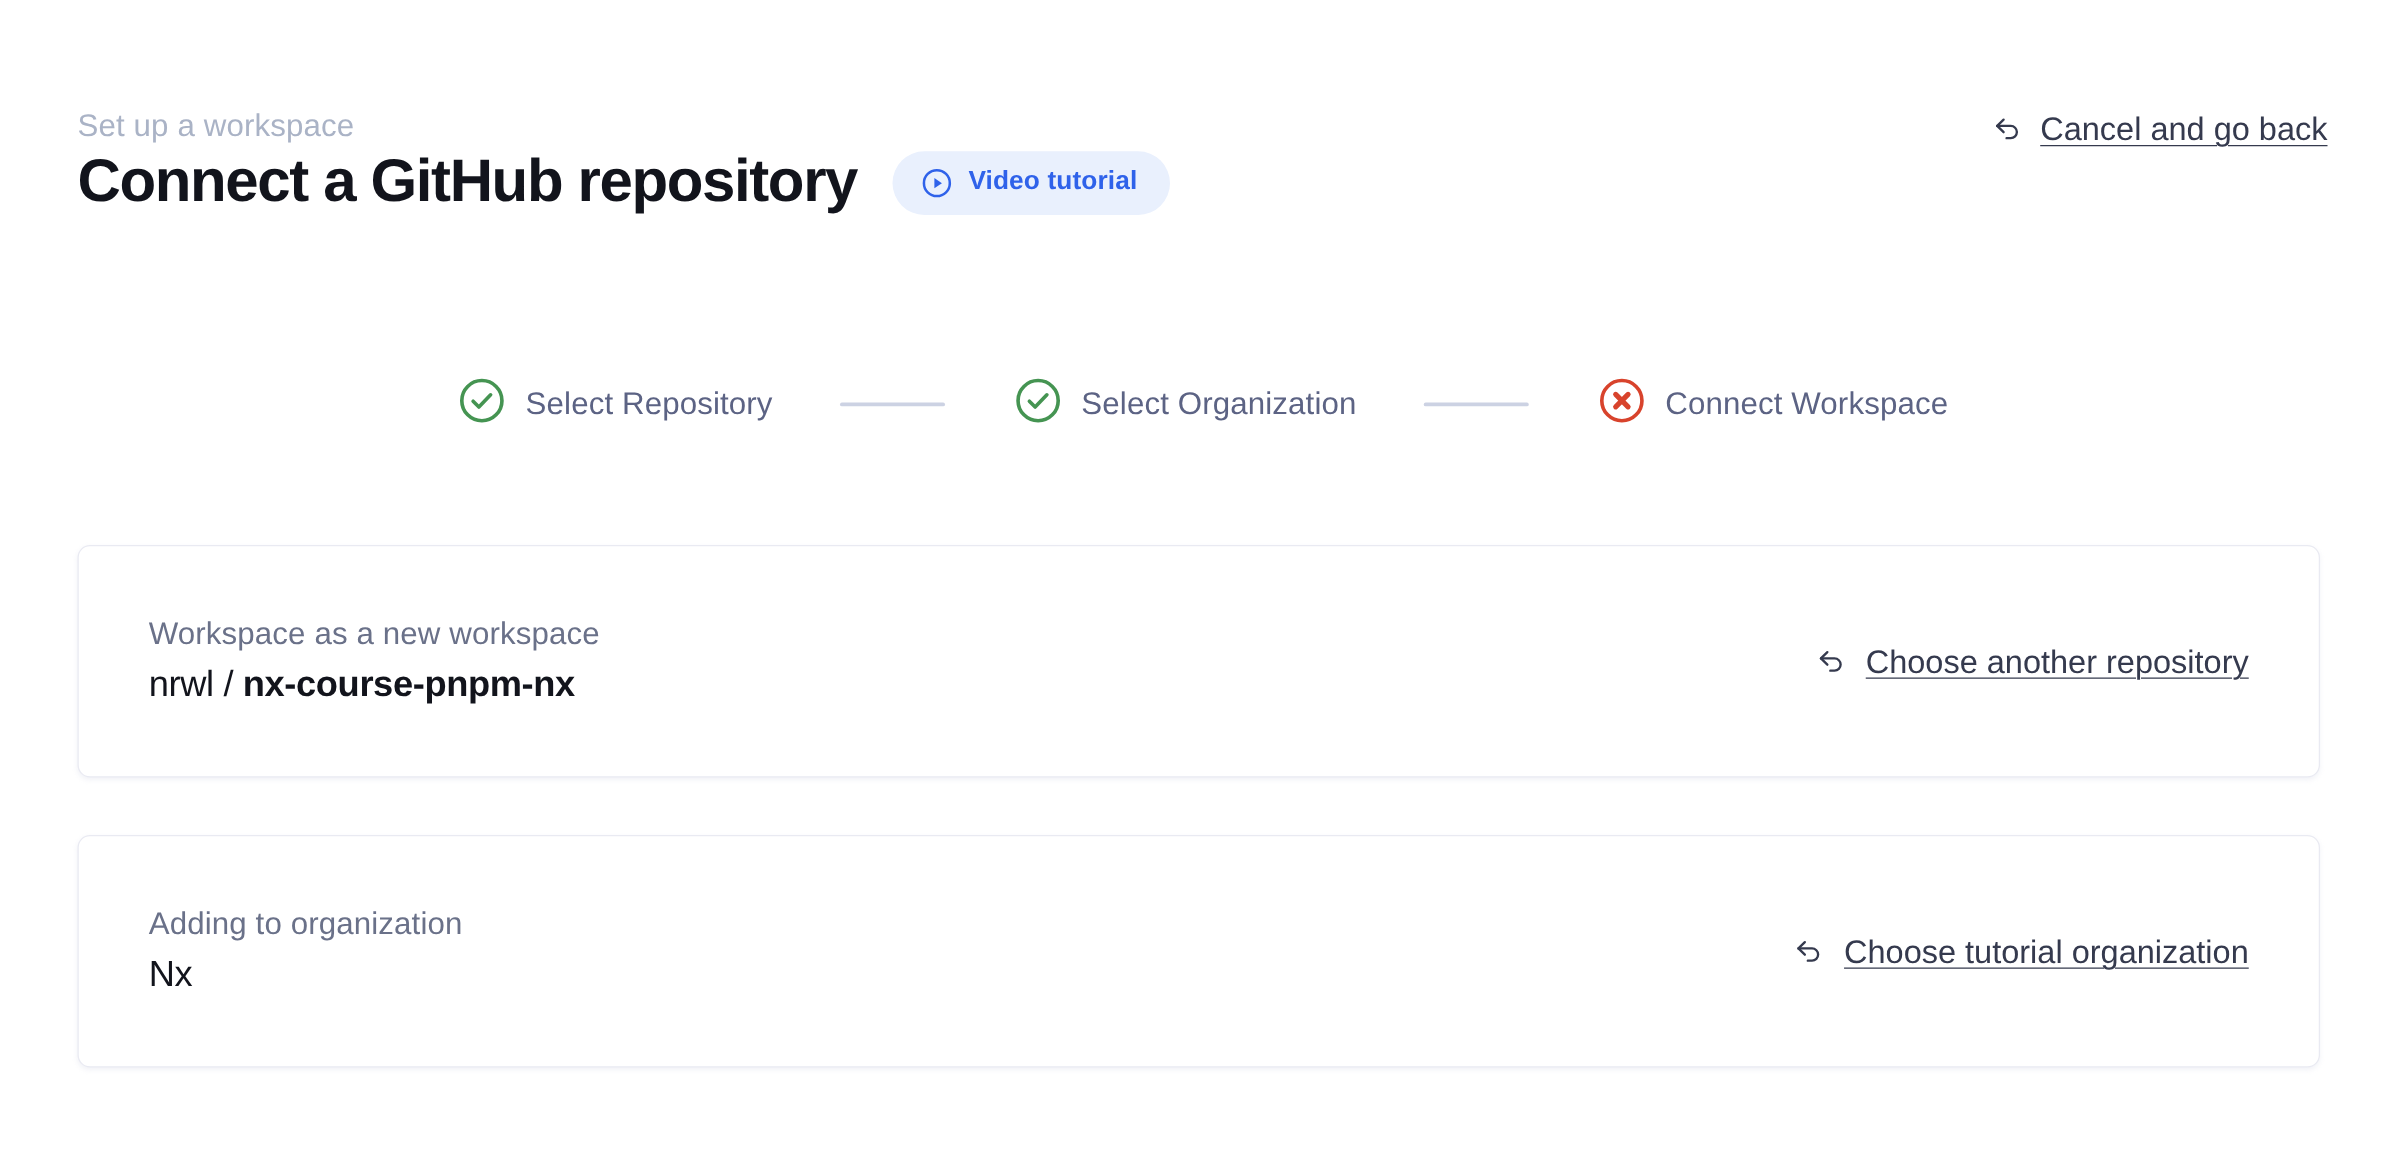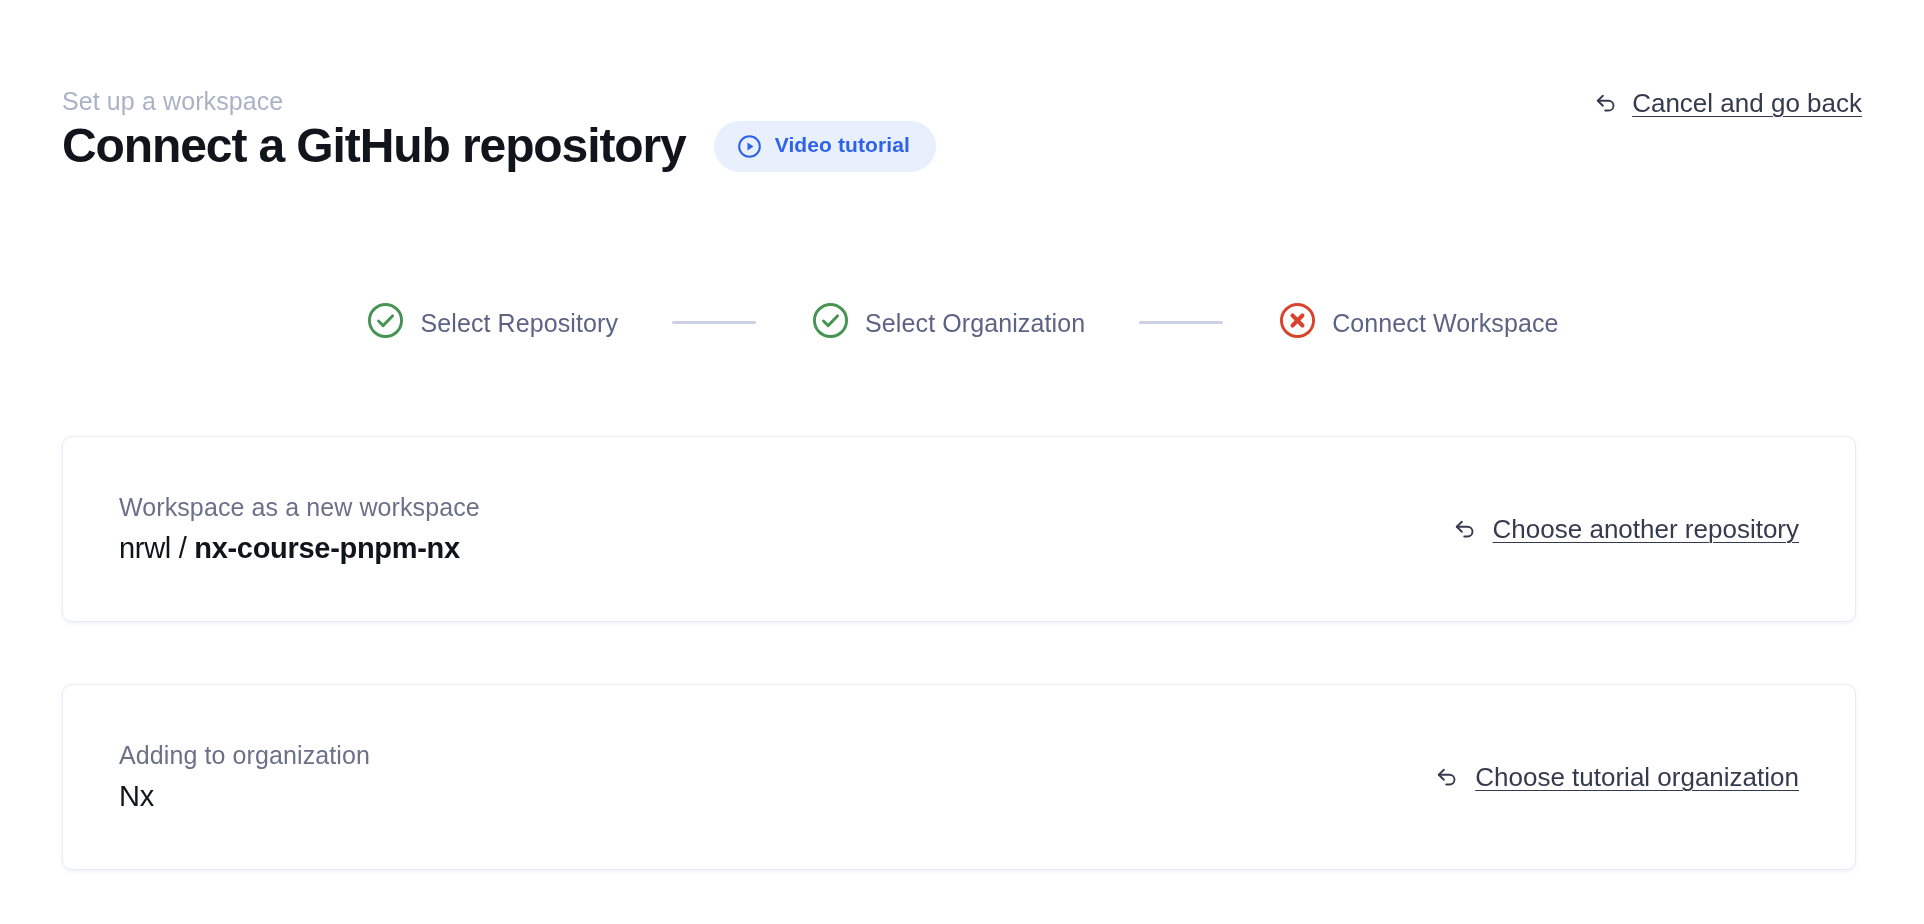--- a/index.html
+++ b/index.html
@@ -130,21 +130,21 @@
   .card {
     position: absolute;
     left: 62px;
     right: 68px;
     background: #ffffff;
     border: 1.5px solid #e9eaf2;
     border-radius: 10px;
     box-shadow: 0 2px 4px rgba(180, 184, 208, 0.18);
   }
   .card-1 { top: 436px; height: 186px; }
-  .card-2 { top: 684px; height: 186px; }
+  .card-2 { top: 668px; height: 186px; }
 
   .card-inner {
     position: relative;
     height: 100%;
     padding: 0 56px;
     display: flex;
     align-items: center;
   }
 
   .card-meta { display: flex; flex-direction: column; gap: 10px; }

